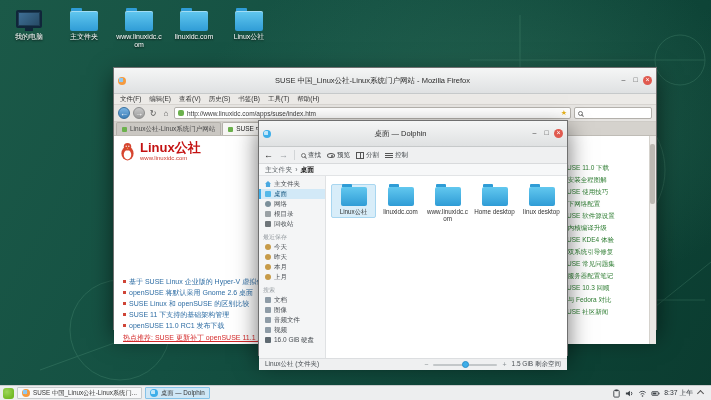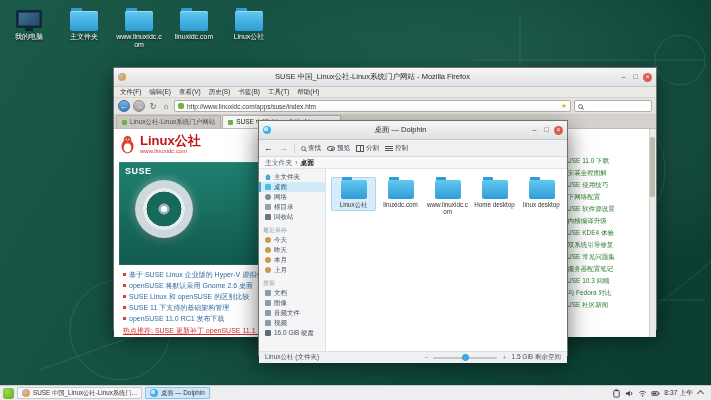--- a/index.html
+++ b/index.html
@@ -18,21 +18,21 @@
   .dlabel{font-size:7px;color:#fff;text-shadow:0 1px 2px rgba(0,0,0,.85);line-height:1.15;margin-top:2px;word-break:break-all;}
   .ico-folder{width:28px;height:20px;position:relative;border-radius:2px;
     background:linear-gradient(#62c8ef,#2f9cd6);box-shadow:inset 0 1px 0 rgba(255,255,255,.4);}
   .ico-folder::before{content:"";position:absolute;top:-3px;left:1px;width:11px;height:3px;border-radius:1px 1px 0 0;background:#2f9cd6;}
   .ico-computer{width:26px;height:18px;background:#1d3a52;border:2px solid #10263a;border-radius:2px;position:relative;margin-bottom:3px;}
   .ico-computer::before{content:"";position:absolute;inset:1px;background:linear-gradient(135deg,#3e6f96,#274b66);}
   .ico-computer::after{content:"";position:absolute;left:7px;right:7px;bottom:-5px;height:3px;background:#10263a;}
 
   
   .win{position:absolute;border:1px solid #707070;box-shadow:0 8px 22px rgba(0,0,0,.55);background:#eff0f1;}
-  .titlebar{height:19px;background:linear-gradient(#f5f6f6,#dfe1e2);display:flex;align-items:center;padding:0 4px;gap:3px;
+  .titlebar{height:26px;background:linear-gradient(#f5f6f6,#dfe1e2);display:flex;align-items:center;padding:0 4px;gap:3px;
     font-size:7.5px;color:#2b2b2b;border-bottom:1px solid #c6c9ca;}
   .tb-title{flex:1;text-align:center;overflow:hidden;white-space:nowrap;text-overflow:ellipsis;}
   .wbtns{display:flex;gap:3px;align-items:center;}
   .wbtn{width:9px;height:9px;line-height:8px;text-align:center;font-size:7px;color:#444;border-radius:50%;}
   .wbtn.close{background:#e05a4f;color:#fff;}
   .appdot{width:8px;height:8px;border-radius:50%;flex:none;}
   .appdot.ff{background:radial-gradient(circle at 38% 38%, #8ec8f2 0 34%, #f59a3e 36% 72%, #d9611c 100%);}
   .appdot.dp{background:radial-gradient(circle at 38% 38%, #bfe6fa 0 30%, #3daee9 32% 100%);}
 
   
@@ -237,24 +237,20 @@
           <circle cx="8" cy="5" r="4" fill="#d6452f"></circle>
           <circle cx="6.6" cy="4.4" r="0.7" fill="#fff"></circle>
             <circle cx="9.4" cy="4.4" r="0.7" fill="#fff"></circle>
           <polygon points="7,6 9,6 8,7.6" fill="#f2a33c"></polygon>
         </svg>
         <span>
           <div class="logo-cn">Linux公社</div>
           <div class="logo-sub">www.linuxidc.com</div>
         </span>
       </div>
-      <div class="suse-panel">
-        <span class="suse-brand">SUSE</span>
-        <span class="disc"></span>
-      </div>
       <div class="news">
         <div class="news-item">基于 SUSE Linux 企业版的 Hyper-V 虚拟化</div>
         <div class="news-item">openSUSE 将默认采用 Gnome 2.6 桌面</div>
         <div class="news-item">SUSE Linux 和 openSUSE 的区别比较</div>
         <div class="news-item">SUSE 11 下支持的基础架构管理</div>
         <div class="news-item">openSUSE 11.0 RC1 发布下载</div>
       </div>
       <div class="hot-link">热点推荐: SUSE 更新补丁 openSUSE 11.1 正式发布</div>
       <div class="sidelinks">
         <div class="slink">openSUSE 11.0 下载</div>

